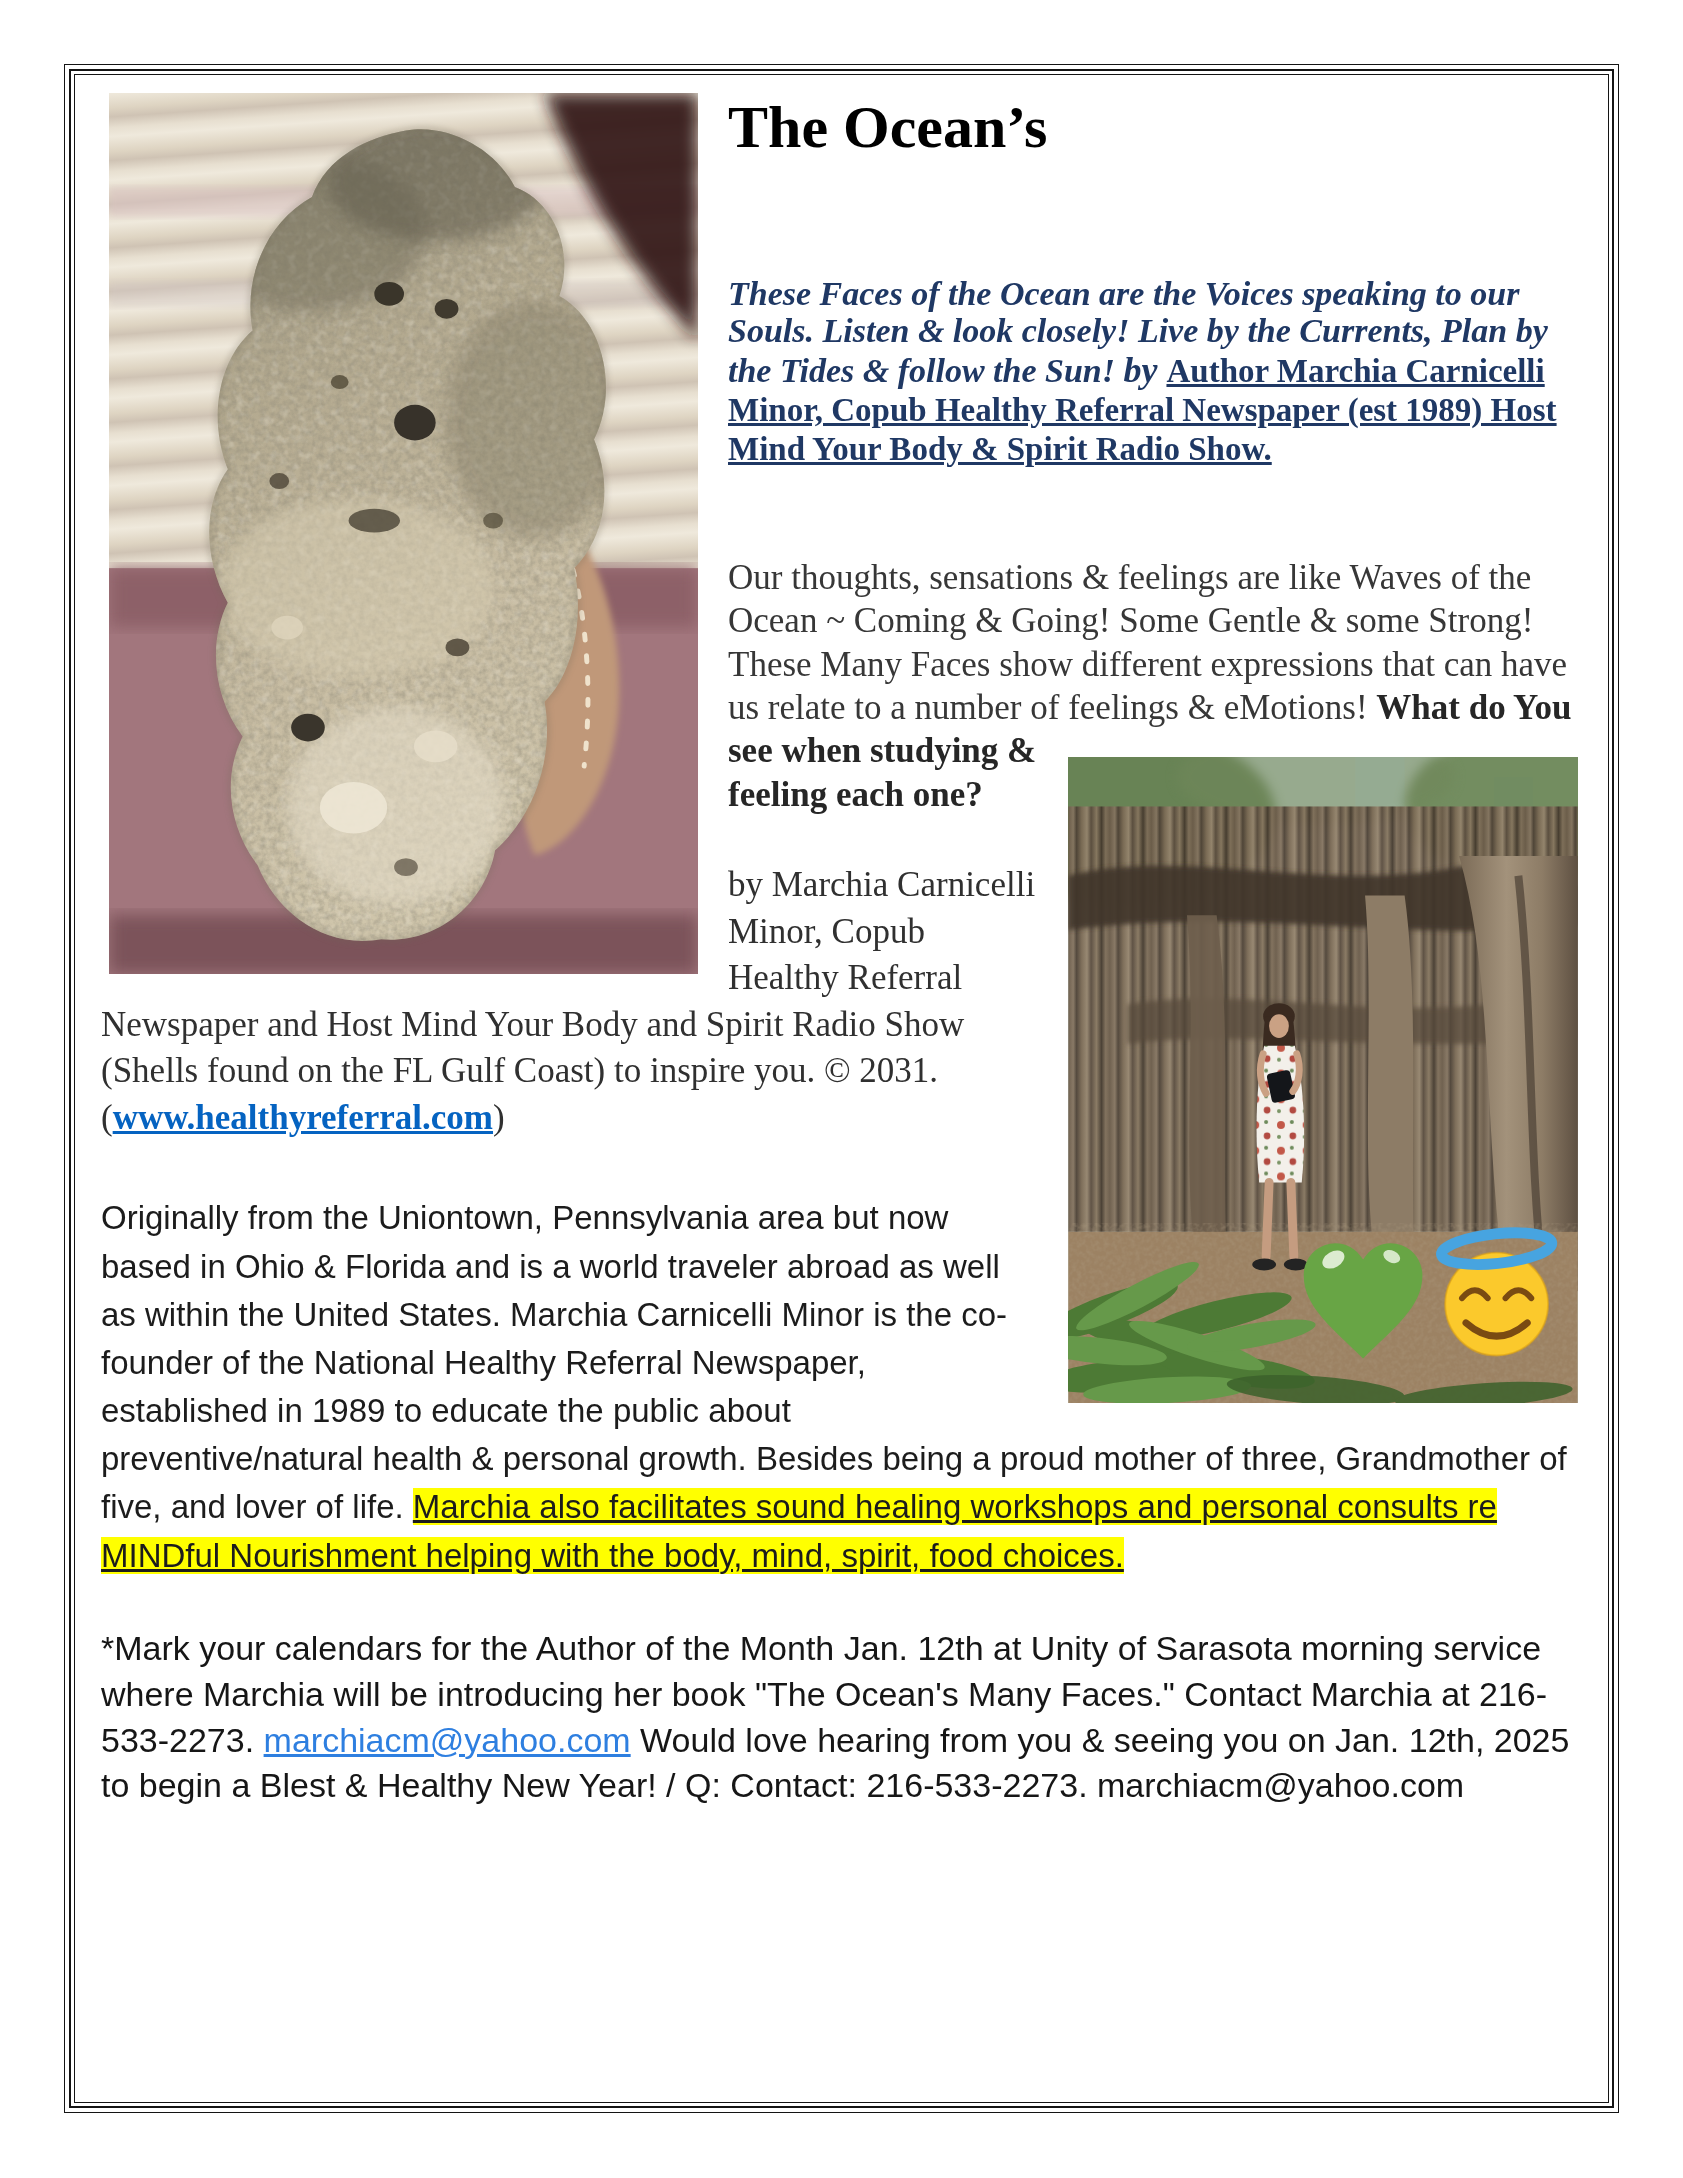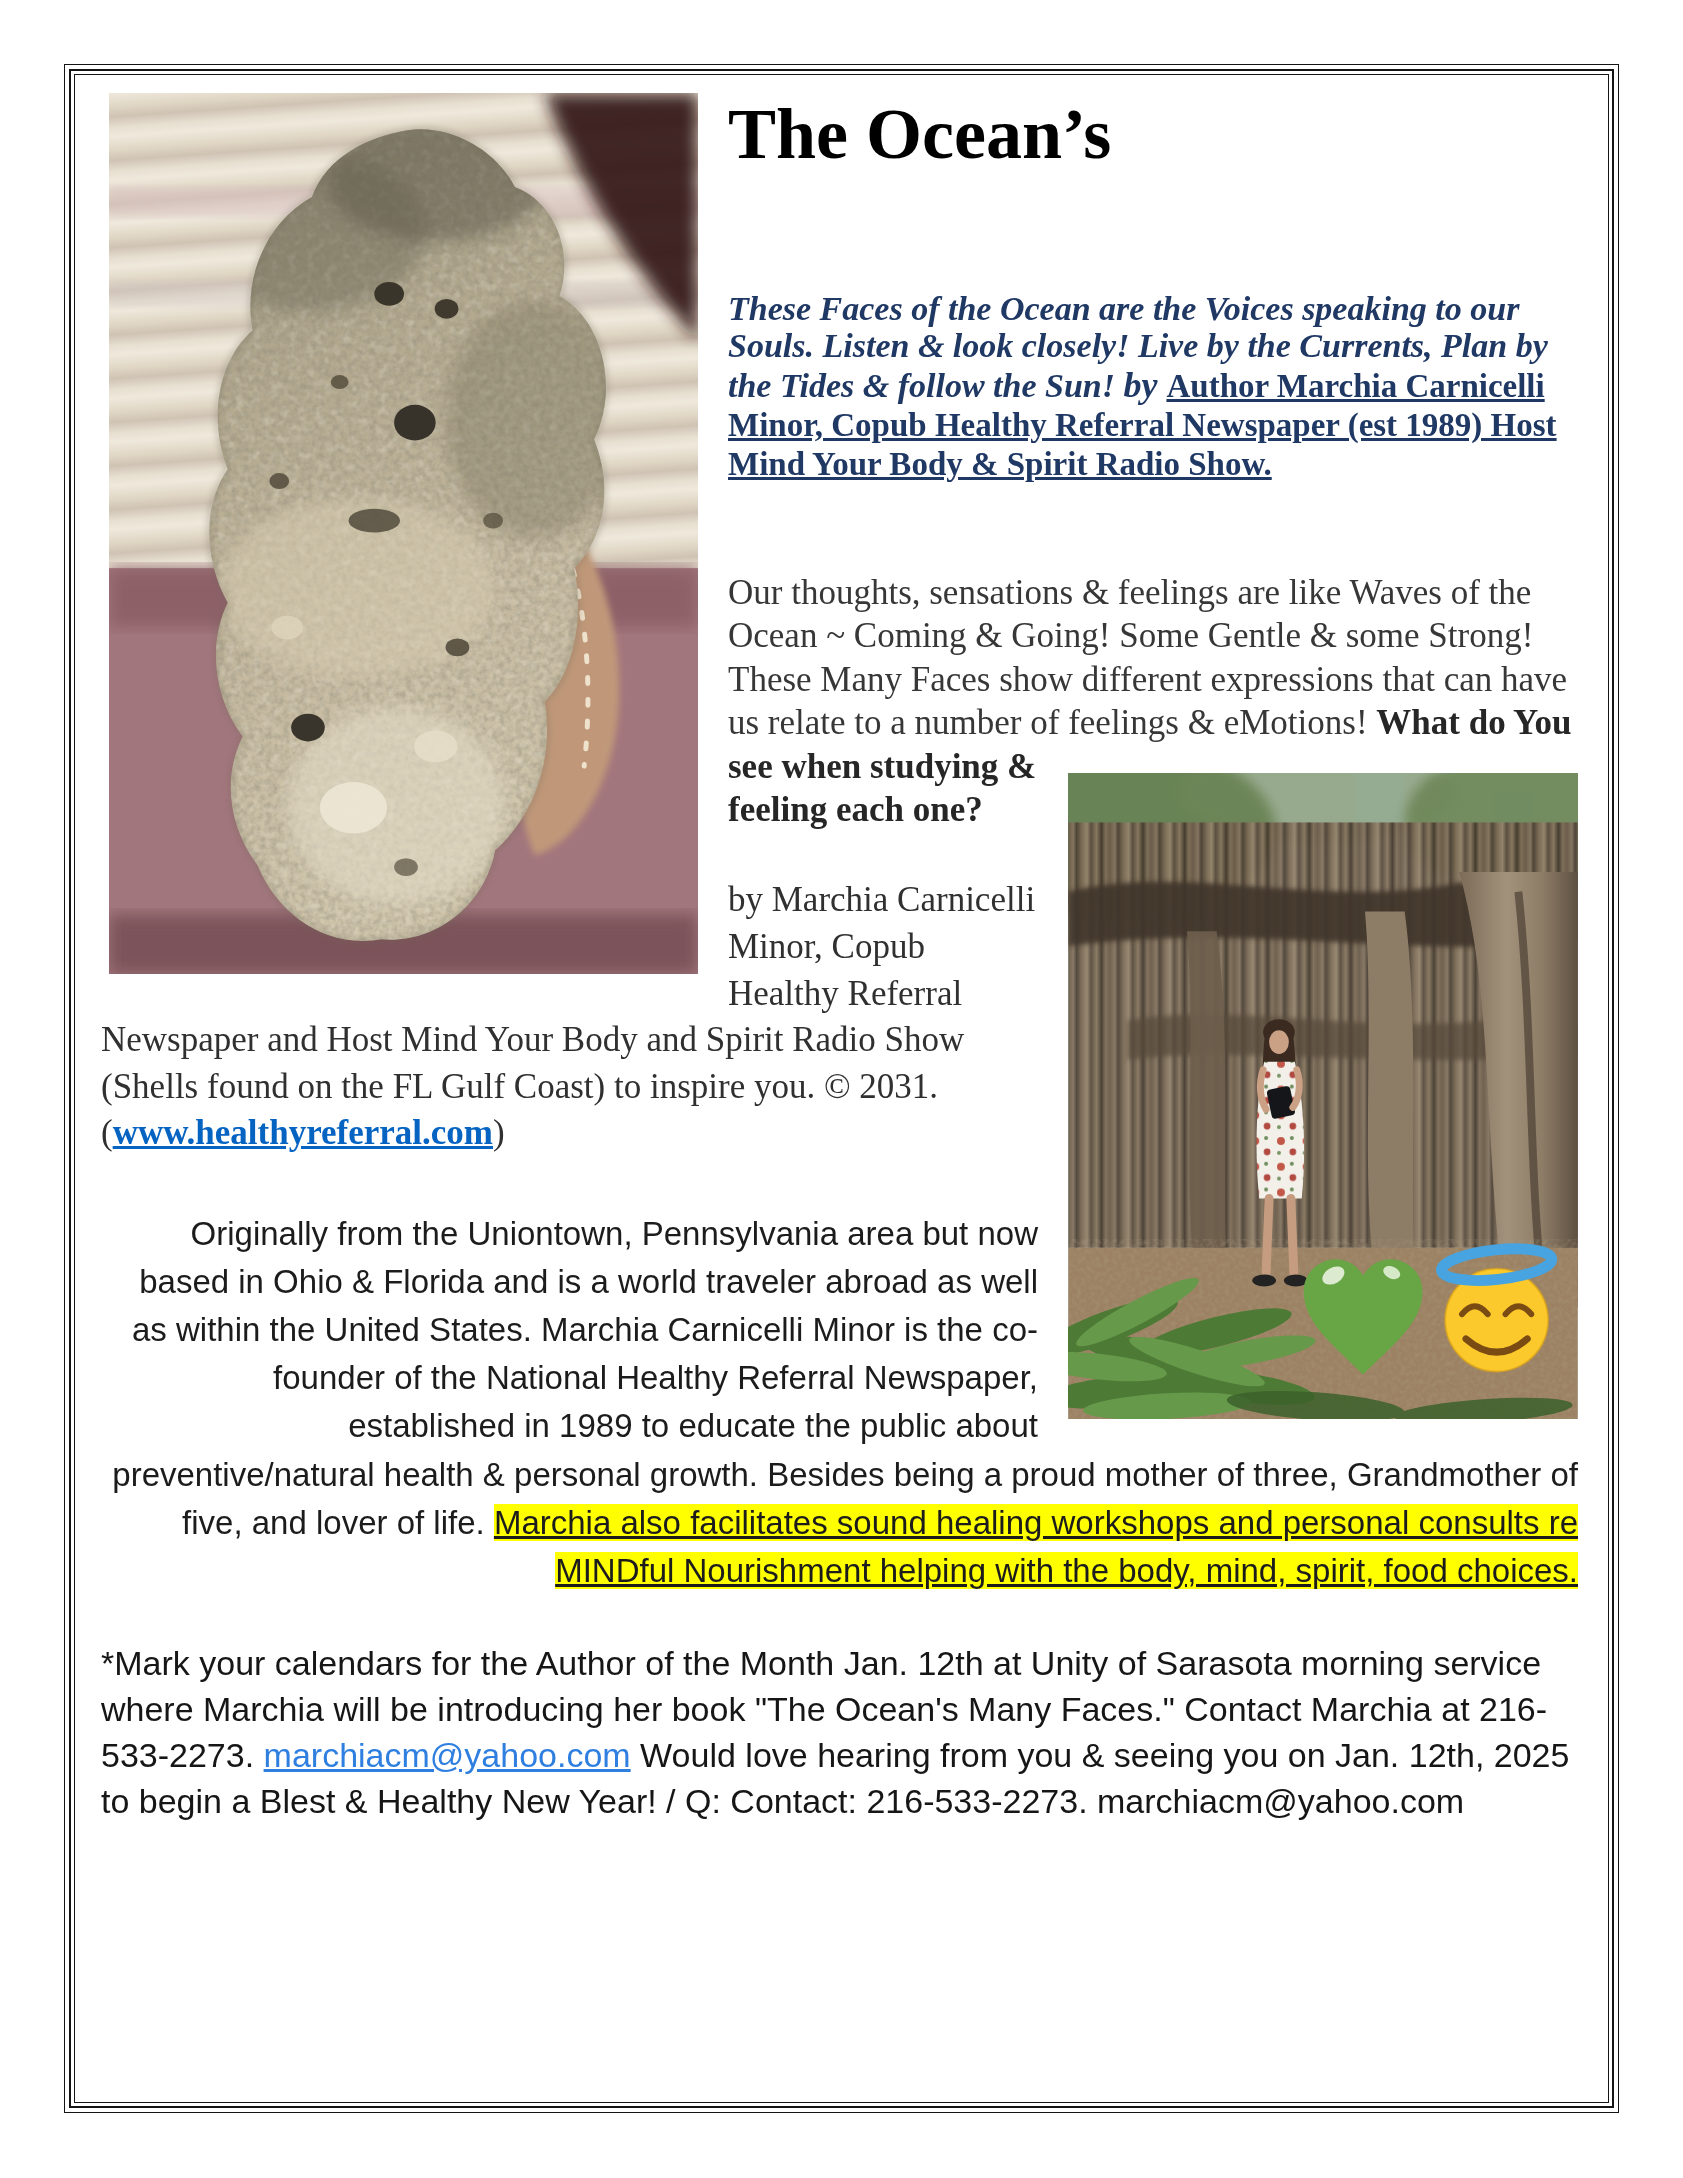--- a/index.html
+++ b/index.html
@@ -12,33 +12,33 @@
   .frame-in{width:100%;height:100%;border:1px solid #141414;box-sizing:border-box;
             padding:14px 30px 0 26px;overflow:hidden;}
 
   
   .shell-photo{float:left;width:589px;height:881px;margin:4px 30px 6px 8px;
                background:#b5989b;overflow:hidden;}
   .tree-photo{float:right;width:510px;height:646px;margin:28px 0 18px 30px;
               background:#cdd8cf;overflow:hidden;position:relative;}
   .shell-photo svg,.tree-photo svg{display:block;}
 
-  h1.doc-title{margin:0 0 111px 0;font-size:72px;line-height:1.27;font-weight:bold;
+  h1.doc-title{margin:0 0 111px 0;font-size:60px;line-height:1.27;font-weight:bold;
                color:#000;letter-spacing:0;}
   .lead{margin:0 0 0 0;color:#1F3864;}
   .lead .lead-main{font-size:34px;line-height:1.07;font-style:italic;font-weight:bold;}
   .lead .by-word{font-size:36px;font-style:italic;font-weight:bold;}
   .byline-link{font-size:33px;font-weight:bold;text-decoration:underline;color:#1F3864;
                line-height:1.18;font-style:normal;}
   .intro{margin:87px 0 0 0;font-size:35px;line-height:1.24;color:#373737;}
   .intro b{color:#262626;}
   .credit{margin:46px 0 0 0;font-size:35px;line-height:1.33;color:#303030;}
   .web-link{color:#0563C1;font-weight:bold;text-decoration:underline;}
   .bio{margin:53px 0 0 0;font-family:"Liberation Sans",sans-serif;font-size:33px;
-       line-height:1.46;color:#1c1c1c;text-align:right;}
+       line-height:1.46;color:#1c1c1c;}
   .hl{background:#FFFF00;text-decoration:underline;}
   .footer-note{margin:46px 0 0 0;font-family:"Liberation Sans",sans-serif;font-size:34px;
                line-height:1.35;font-weight:normal;color:#161616;clear:none;}
   .email-link{color:#2E7FE0;text-decoration:underline;}
   a{cursor:pointer;}
 </style>
 </head>
 <body>
 
 <div class="page">

